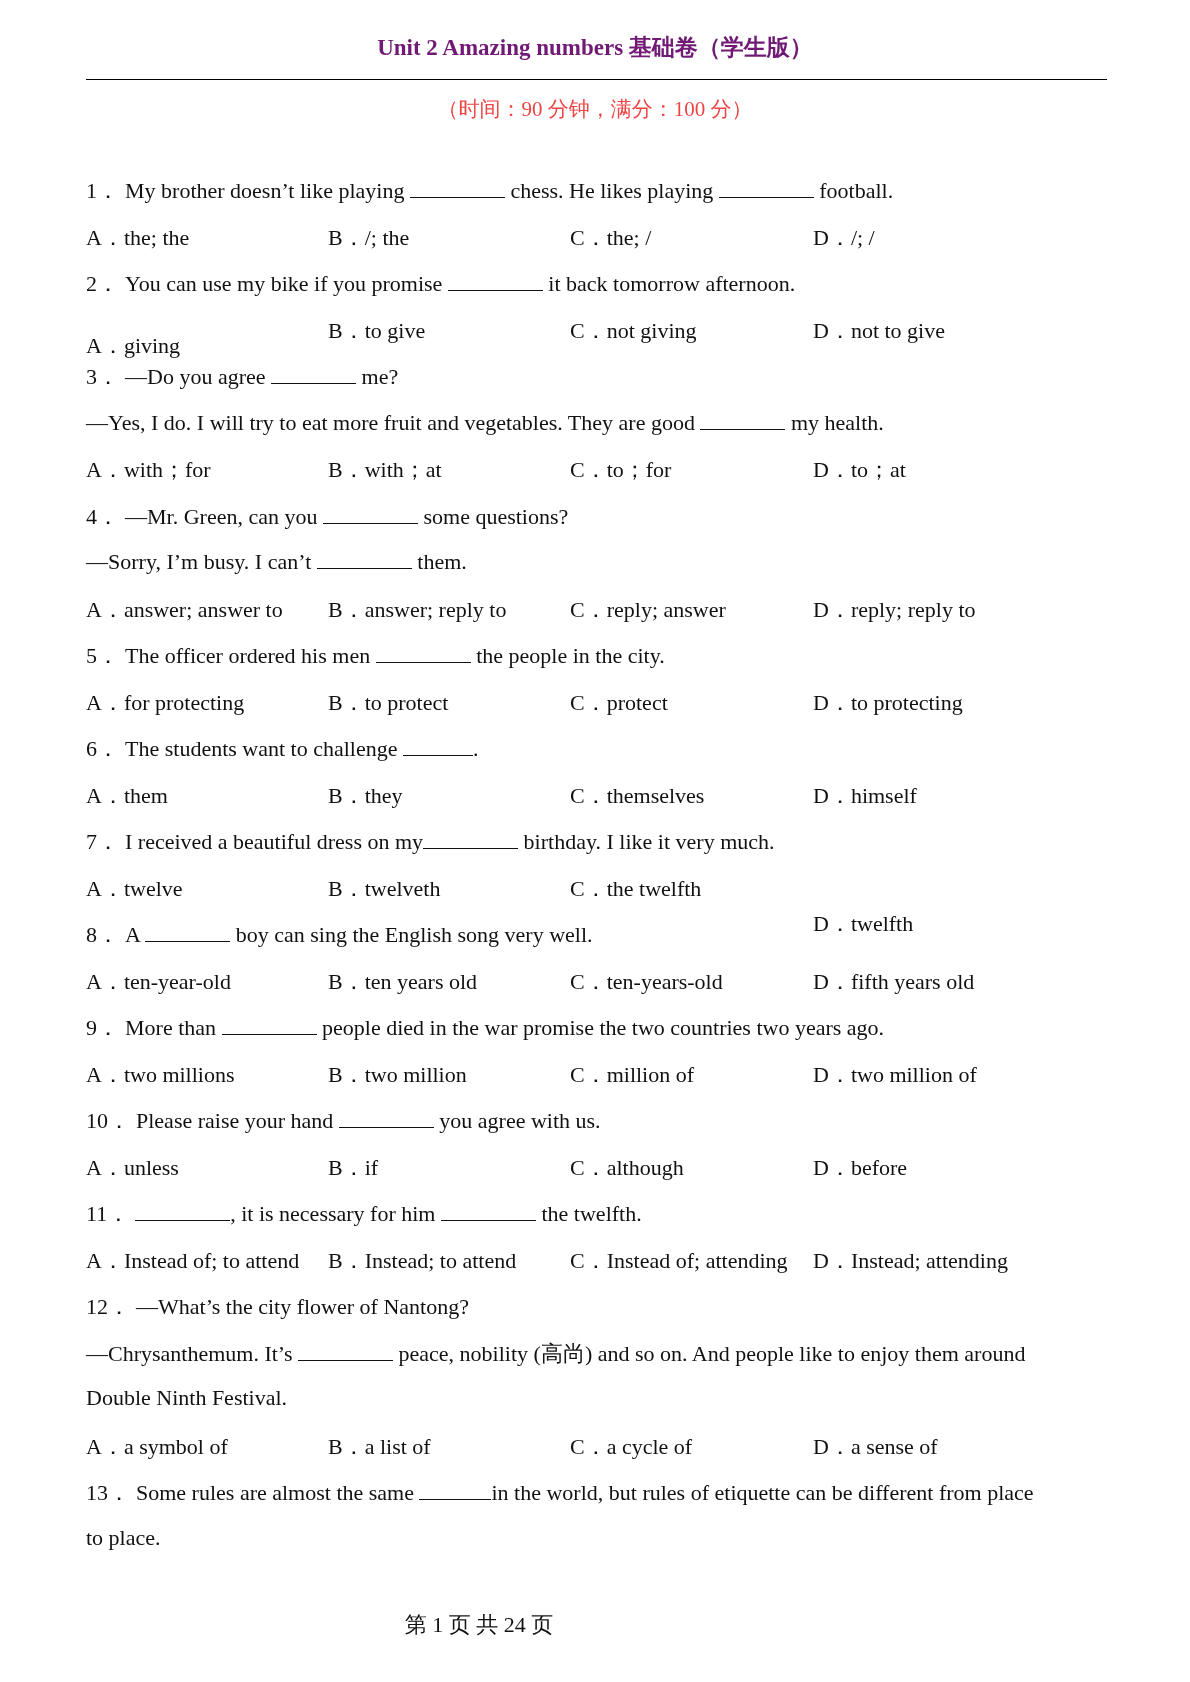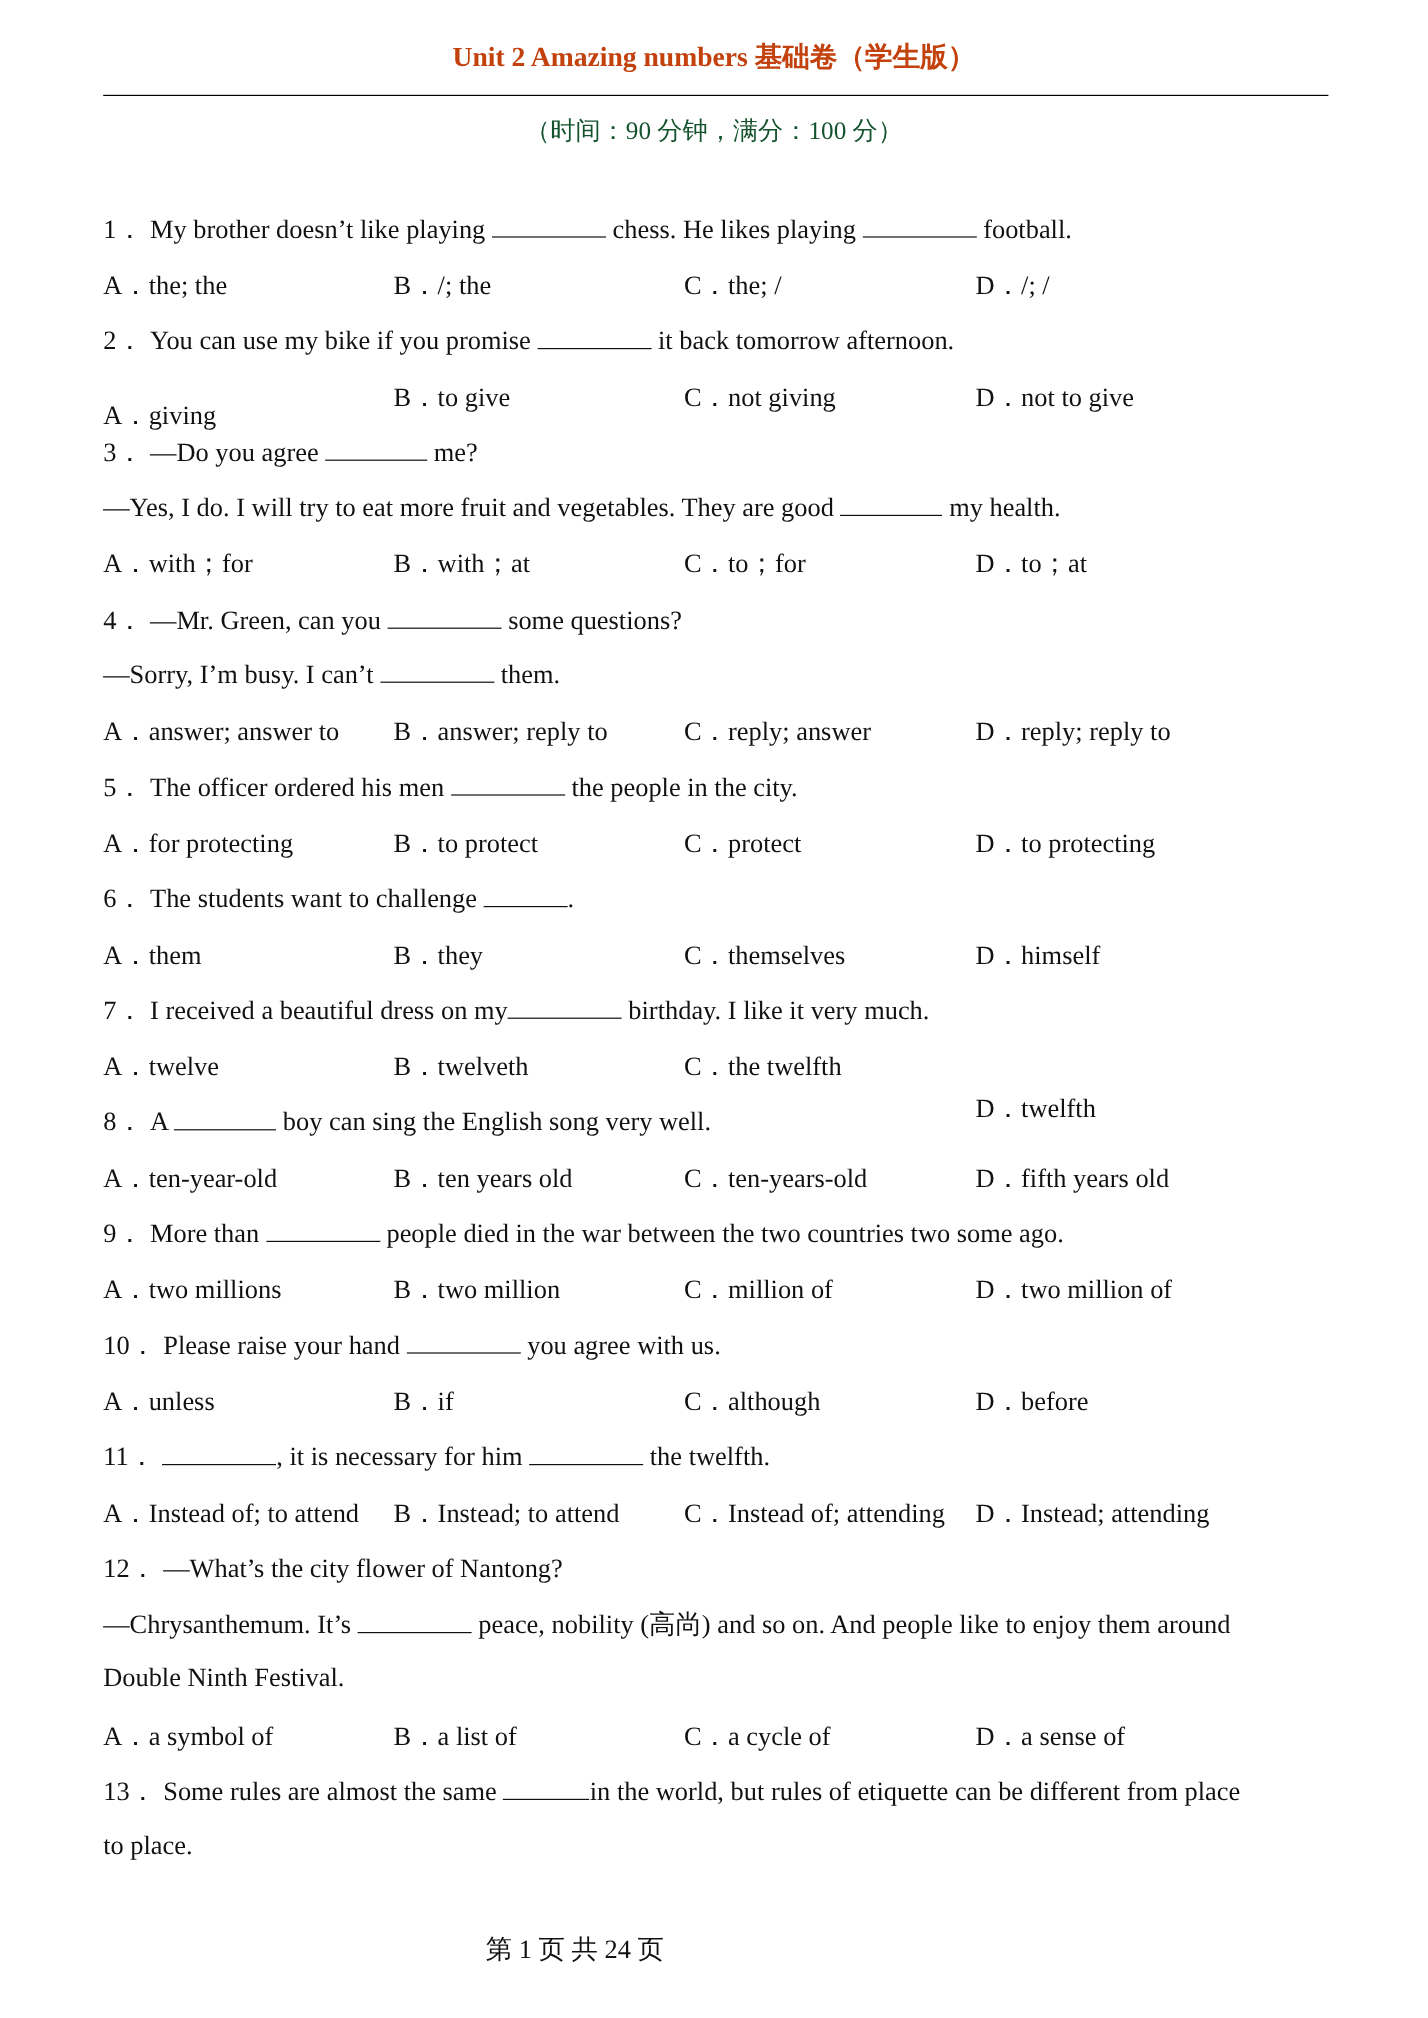--- a/index.html
+++ b/index.html
@@ -1,22 +1,22 @@
 <!DOCTYPE html>
 <html><head>
   <meta charset="utf-8">
   <style>
     html, body { margin: 0; padding: 0; background: #ffffff; }
     body { width: 1190px; height: 1682px; position: relative; overflow: hidden;
       font-family: "Liberation Serif", "DejaVu Serif", serif; color: #111; }
     .page { position: absolute; left: 0; top: 0; width: 1190px; height: 1682px; }
     .title { position: absolute; left: 0; width: 1190px; top: 32px; text-align: center;
-      font-size: 23px; font-weight: bold; color: #c2410c; }
+      font-size: 23px; font-weight: bold; color: #701a75; }
     .rule { position: absolute; left: 86px; width: 1021px; top: 79px; height: 0; border-top: 1.5px solid #000; }
-    .subtitle { position: absolute; left: 0; width: 1190px; top: 95px; text-align: center; font-size: 21px; color: #14532d; }
+    .subtitle { position: absolute; left: 0; width: 1190px; top: 95px; text-align: center; font-size: 21px; color: #ef4444; }
     .section { position: absolute; left: 86px; top: 141px; font-size: 22px; font-weight: bold; }
     .line { position: absolute; left: 86px; font-size: 22px; white-space: nowrap; }
     .blank { display: inline-block; border-bottom: 1px solid #111; height: 20px; vertical-align: baseline; }
     .opt { position: absolute; font-size: 22px; white-space: nowrap; }
     .footer { position: absolute; left: 0; width: 958px; top: 1610px; text-align: center; font-size: 22px; }
   </style>
 </head>
 <body>
 
 <div class="page">
@@ -59,21 +59,21 @@
       <div class="line" style="top: 827px;"><span style="margin-right: 6px;">7．</span><span>I received a beautiful dress on my</span><span class="blank" style="width: 95px;"></span><span> birthday. I like it very much.</span></div>
       <div class="opt" style="left: 86px; top: 873.5px;">A．twelve</div>
       <div class="opt" style="left: 328px; top: 873.5px;">B．twelveth</div>
       <div class="opt" style="left: 570px; top: 873.5px;">C．the twelfth</div>
       <div class="opt" style="left: 813px; top: 909px;">D．twelfth</div>
       <div class="line" style="top: 920px;"><span style="margin-right: 6px;">8．</span><span>A </span><span class="blank" style="width: 85px;"></span><span> boy can sing the English song very well.</span></div>
       <div class="opt" style="left: 86px; top: 966.5px;">A．ten-year-old</div>
       <div class="opt" style="left: 328px; top: 966.5px;">B．ten years  old</div>
       <div class="opt" style="left: 570px; top: 966.5px;">C．ten-years-old</div>
       <div class="opt" style="left: 813px; top: 966.5px;">D．fifth years old</div>
-      <div class="line" style="top: 1013px;"><span style="margin-right: 6px;">9．</span><span>More than </span><span class="blank" style="width: 95px;"></span><span> people died in the war between the two countries two some ago.</span></div>
+      <div class="line" style="top: 1013px;"><span style="margin-right: 6px;">9．</span><span>More than </span><span class="blank" style="width: 95px;"></span><span> people died in the war promise the two countries two years ago.</span></div>
       <div class="opt" style="left: 86px; top: 1059.5px;">A．two millions</div>
       <div class="opt" style="left: 328px; top: 1059.5px;">B．two million</div>
       <div class="opt" style="left: 570px; top: 1059.5px;">C．million of</div>
       <div class="opt" style="left: 813px; top: 1059.5px;">D．two million of</div>
       <div class="line" style="top: 1106px;"><span style="margin-right: 6px;">10．</span><span>Please raise your hand </span><span class="blank" style="width: 95px;"></span><span> you agree with us.</span></div>
       <div class="opt" style="left: 86px; top: 1152.5px;">A．unless</div>
       <div class="opt" style="left: 328px; top: 1152.5px;">B．if</div>
       <div class="opt" style="left: 570px; top: 1152.5px;">C．although</div>
       <div class="opt" style="left: 813px; top: 1152.5px;">D．before</div>
       <div class="line" style="top: 1199px;"><span style="margin-right: 6px;">11．</span><span class="blank" style="width: 95px;"></span><span>, it is necessary for him </span><span class="blank" style="width: 95px;"></span><span> the twelfth.</span></div>

